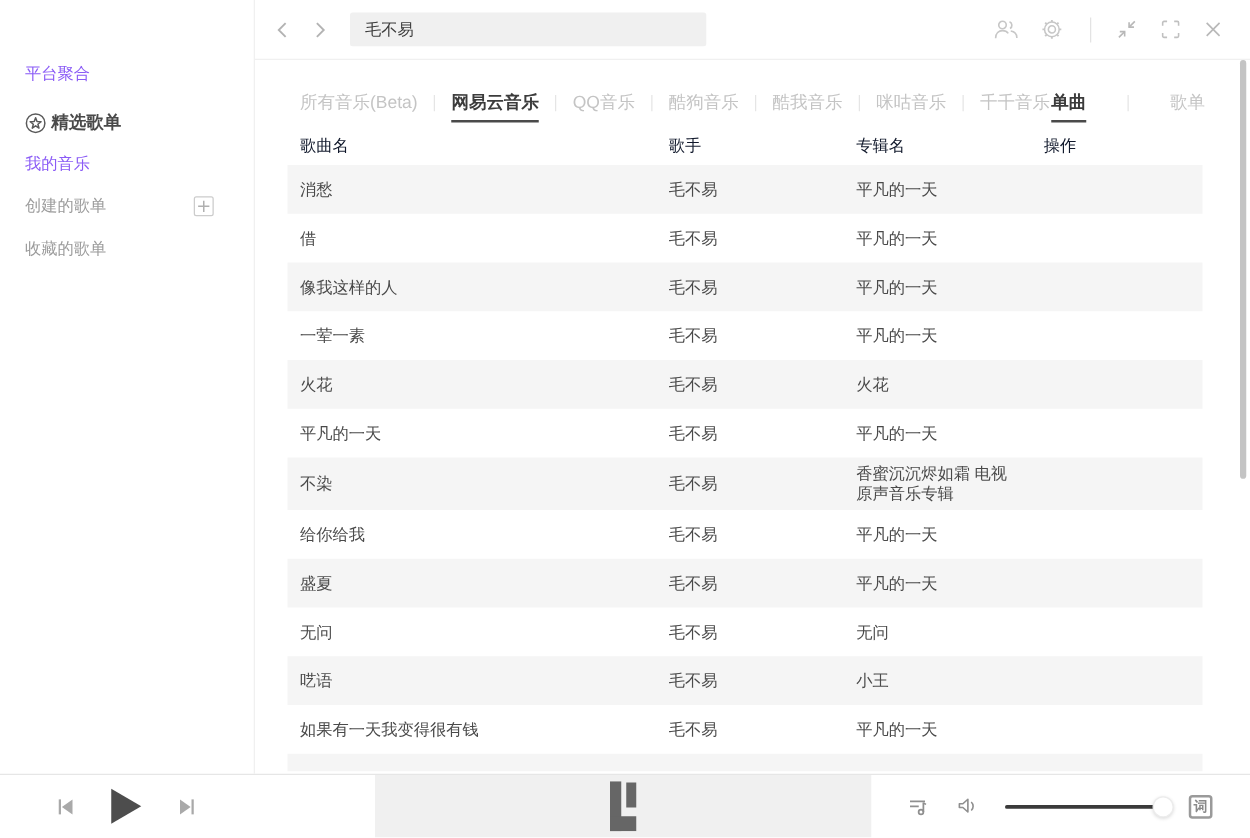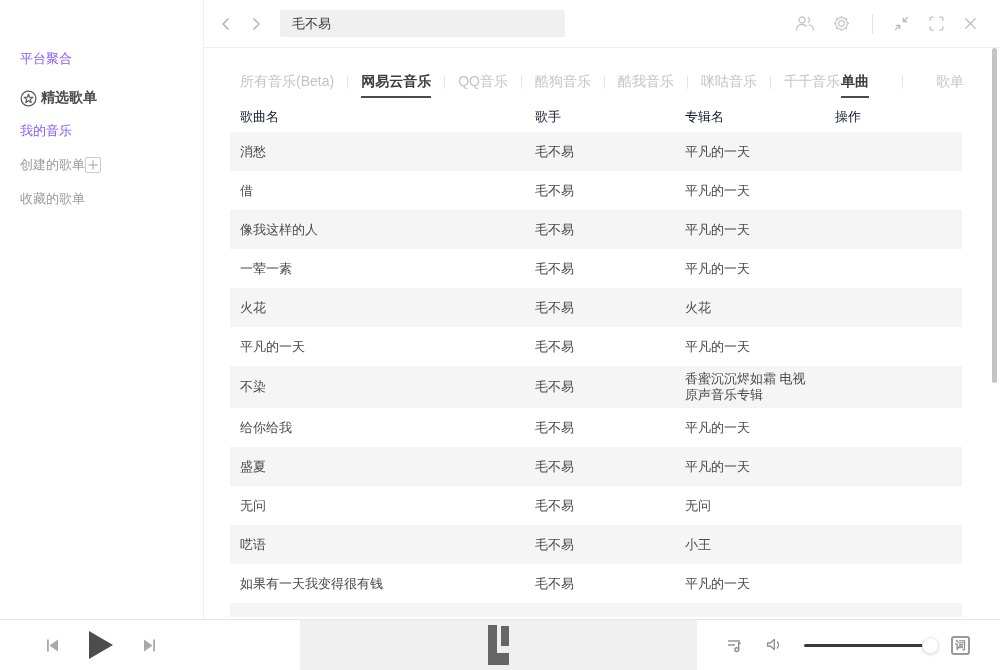--- a/index.html
+++ b/index.html
@@ -19,21 +19,21 @@
   .side-section-label { margin:0 0 0 20px; font-size:13px; color:#8b5cf6; }
   .side-label-1 { margin-top:50px; }
   .side-item {
     display:flex; align-items:center; gap:4px; margin-left:20px;
     font-size:14px; color:#4a4a4a; font-weight:bold; cursor:pointer;
   }
   .side-item-1 { margin-top:21px; }
   .side-label-2 { margin-top:15px; }
   .side-item-2 { margin-top:20px; }
   .side-subrow {
-    display:flex; align-items:center; justify-content:flex-start;
+    display:flex; align-items:center; justify-content:space-between;
     margin:16px 32px 0 20px; font-size:13px; color:#9b9b9b; cursor:pointer;
   }
   .plus-btn {
     width:16px; height:16px; border:1px solid #cccccc; border-radius:2px;
     display:flex; align-items:center; justify-content:center; background:#fff; cursor:pointer;
   }
 
   
   .main { position:absolute; left:204px; top:0; width:796px; height:619px; }
 

